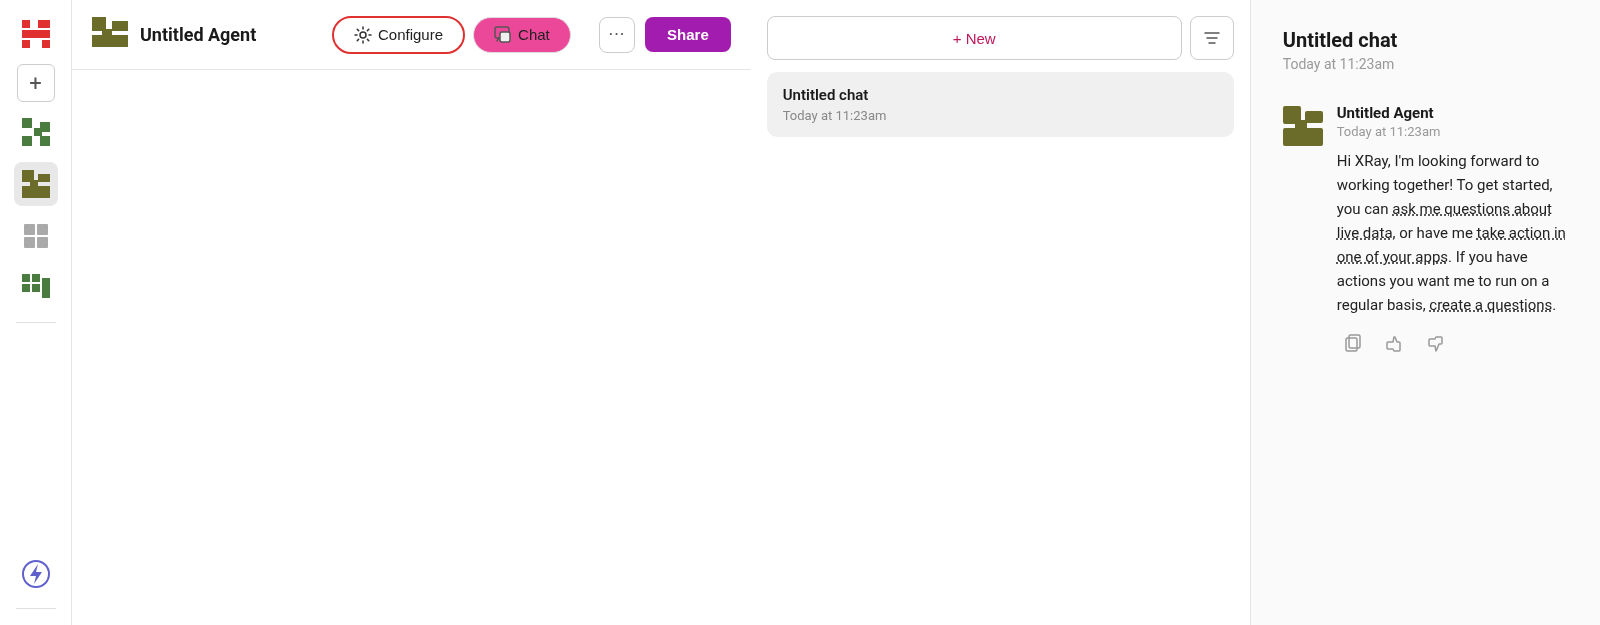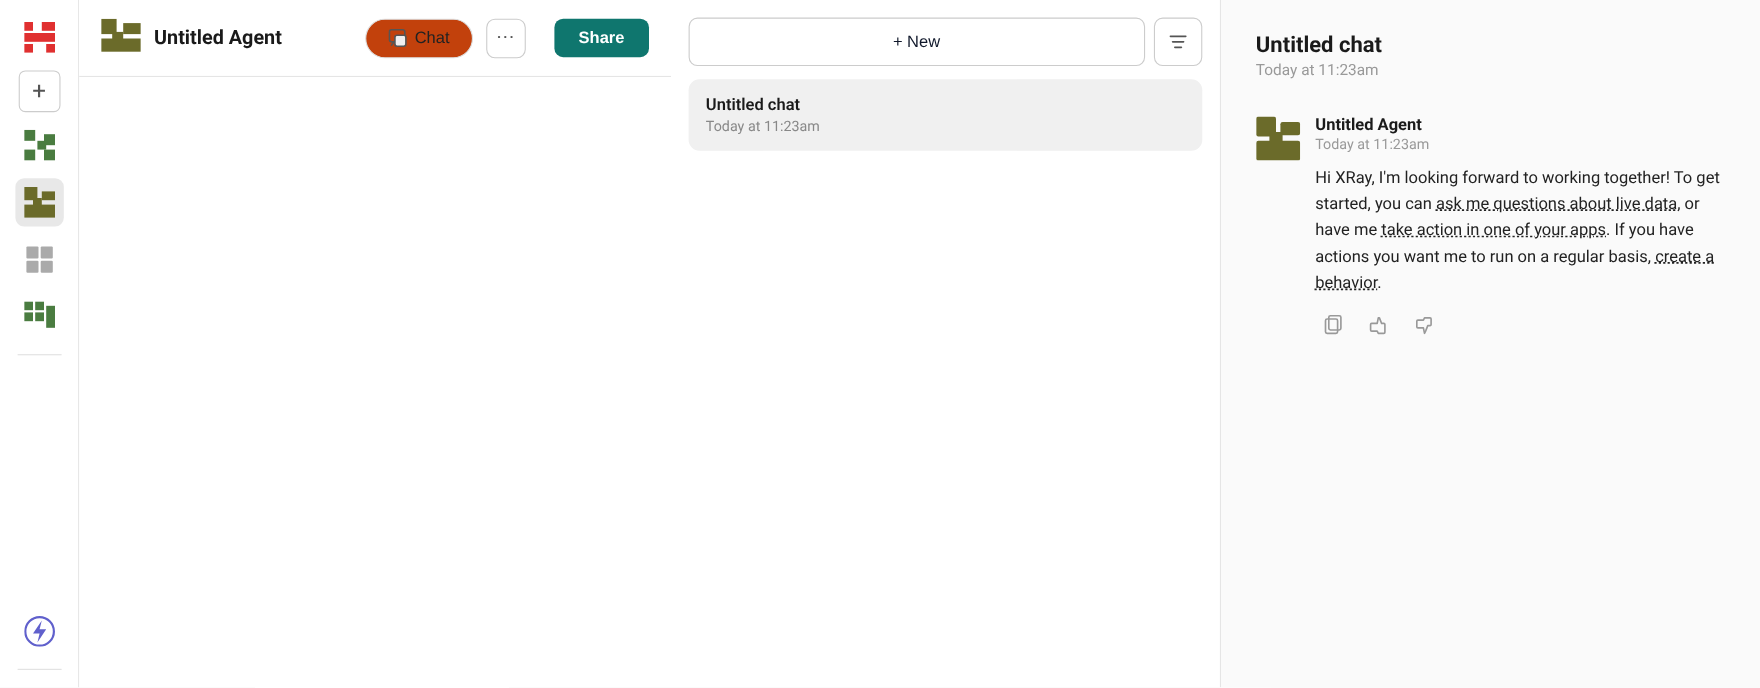--- a/index.html
+++ b/index.html
@@ -115,21 +115,21 @@
       font-weight: 500;
       color: #222;
     }
     .tab-chat {
       display: flex;
       align-items: center;
       gap: 6px;
       padding: 8px 20px;
       border-radius: 24px;
       border: 1px solid #ddd;
-      background: #c2410c;
+      background: #ec4899;
       cursor: pointer;
       font-size: 15px;
       font-weight: 500;
       color: #222;
     }
     .header-actions {
       display: flex;
       align-items: center;
       gap: 10px;
       min-width: 160px;
@@ -143,29 +143,28 @@
       display: flex;
       align-items: center;
       justify-content: center;
       cursor: pointer;
       background: #fff;
       font-size: 18px;
       color: #555;
       letter-spacing: 1px;
     }
     .share-btn {
-      background: #0f766e;
+      background: #a21caf;
       color: #fff;
       border: none;
       border-radius: 8px;
       padding: 9px 22px;
       font-size: 15px;
       font-weight: 600;
       cursor: pointer;
-      margin-left: 16px;
     }
 
     
     .content-area {
       display: flex;
       flex: 1;
       overflow: hidden;
     }
 
     
@@ -183,21 +182,21 @@
       display: flex;
       align-items: center;
       justify-content: center;
       gap: 8px;
       border: 1.5px solid #ccc;
       border-radius: 8px;
       background: #fff;
       cursor: pointer;
       font-size: 15px;
       font-weight: 500;
-      color: #0f172a;
+      color: #be185d;
       flex: 1;
     }
     .new-chat-row {
       display: flex;
       gap: 8px;
     }
     .filter-btn {
       width: 44px;
       height: 44px;
       border: 1.5px solid #ccc;
@@ -375,20 +374,27 @@
       <svg class="header-logo" viewBox="0 0 36 36">
         <rect x="0" y="0" width="14" height="14" fill="#6b6b2a"></rect>
         <rect x="20" y="4" width="16" height="10" fill="#6b6b2a"></rect>
         <rect x="0" y="18" width="36" height="12" fill="#6b6b2a"></rect>
         <rect x="10" y="12" width="10" height="8" fill="#6b6b2a"></rect>
       </svg>
       <span class="header-title">Untitled Agent</span>
     </div>
 
     <div class="header-tabs">
+      <button class="tab-configure">
+        <svg width="18" height="18" viewBox="0 0 18 18">
+          <circle cx="9" cy="9" r="3" fill="none" stroke="#333" stroke-width="1.5"></circle>
+          <path d="M9 1v2M9 15v2M1 9h2M15 9h2M3.2 3.2l1.4 1.4M13.4 13.4l1.4 1.4M14.8 3.2l-1.4 1.4M4.6 13.4l-1.4 1.4" stroke="#333" stroke-width="1.5" stroke-linecap="round"></path>
+        </svg>
+        <span>Configure</span>
+      </button>
       <button class="tab-chat">
         <svg width="18" height="18" viewBox="0 0 18 18">
           <rect x="1" y="1" width="14" height="11" rx="2" fill="none" stroke="#555" stroke-width="1.5"></rect>
           <path d="M3 15l2-3" stroke="#555" stroke-width="1.5" stroke-linecap="round"></path>
           <rect x="6" y="6" width="10" height="10" rx="2" fill="#f0f0f0" stroke="#555" stroke-width="1.5"></rect>
         </svg>
         <span>Chat</span>
       </button>
     </div>
 
@@ -430,21 +436,21 @@
             <rect x="0" y="0" width="18" height="18" fill="#6b6b2a" rx="2"></rect>
             <rect x="22" y="5" width="18" height="12" fill="#6b6b2a" rx="2"></rect>
             <rect x="0" y="22" width="40" height="18" fill="#6b6b2a" rx="2"></rect>
             <rect x="12" y="14" width="12" height="10" fill="#6b6b2a"></rect>
           </svg>
         </div>
         <div class="message-content">
           <div class="message-sender">Untitled Agent</div>
           <div class="message-time">Today at 11:23am</div>
           <div class="message-text">
-            Hi XRay, I'm looking forward to working together! To get started, you can <u>ask me questions about live data</u>, or have me <u>take action in one of your apps</u>. If you have actions you want me to run on a regular basis, <u>create a behavior</u>.
+            Hi XRay, I'm looking forward to working together! To get started, you can <u>ask me questions about live data</u>, or have me <u>take action in one of your apps</u>. If you have actions you want me to run on a regular basis, <u>create a questions</u>.
           </div>
           <div class="message-actions">
             <button class="msg-action-btn">
               <svg width="20" height="20" viewBox="0 0 20 20">
                 <rect x="4" y="4" width="11" height="13" rx="1.5" fill="none" stroke="#999" stroke-width="1.5"></rect>
                 <rect x="7" y="1" width="11" height="13" rx="1.5" fill="none" stroke="#999" stroke-width="1.5"></rect>
               </svg>
             </button>
             <button class="msg-action-btn">
               <svg width="20" height="20" viewBox="0 0 20 20">

